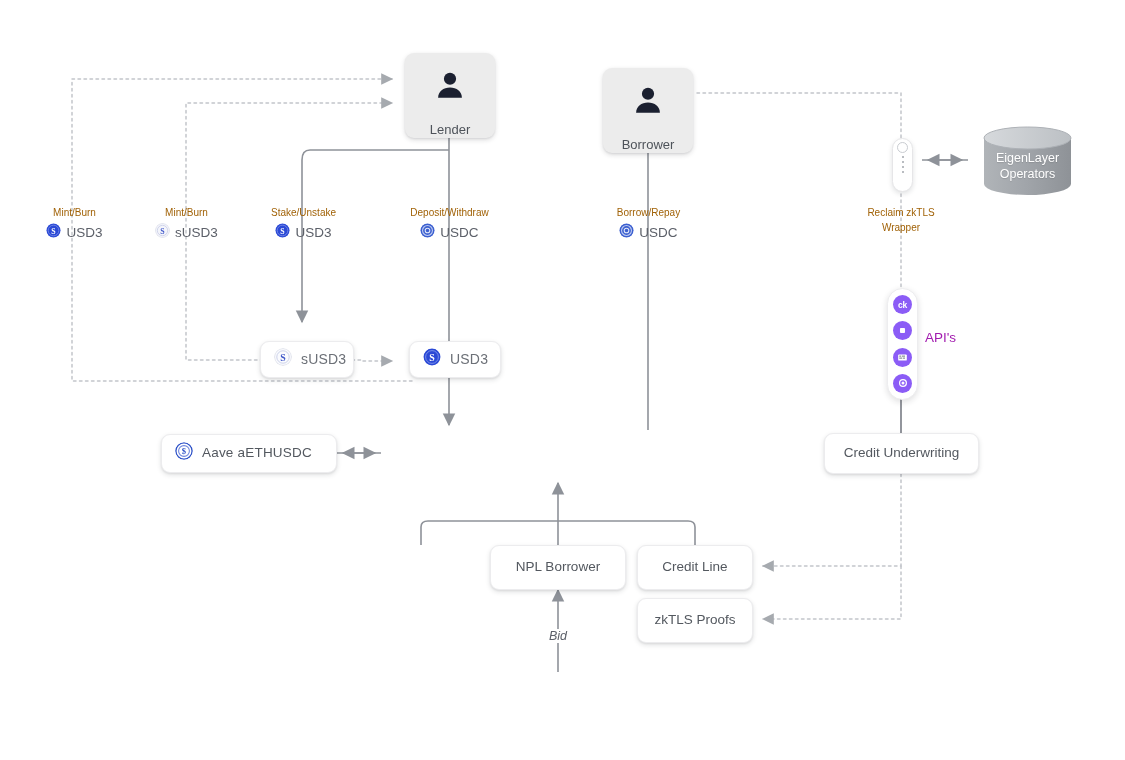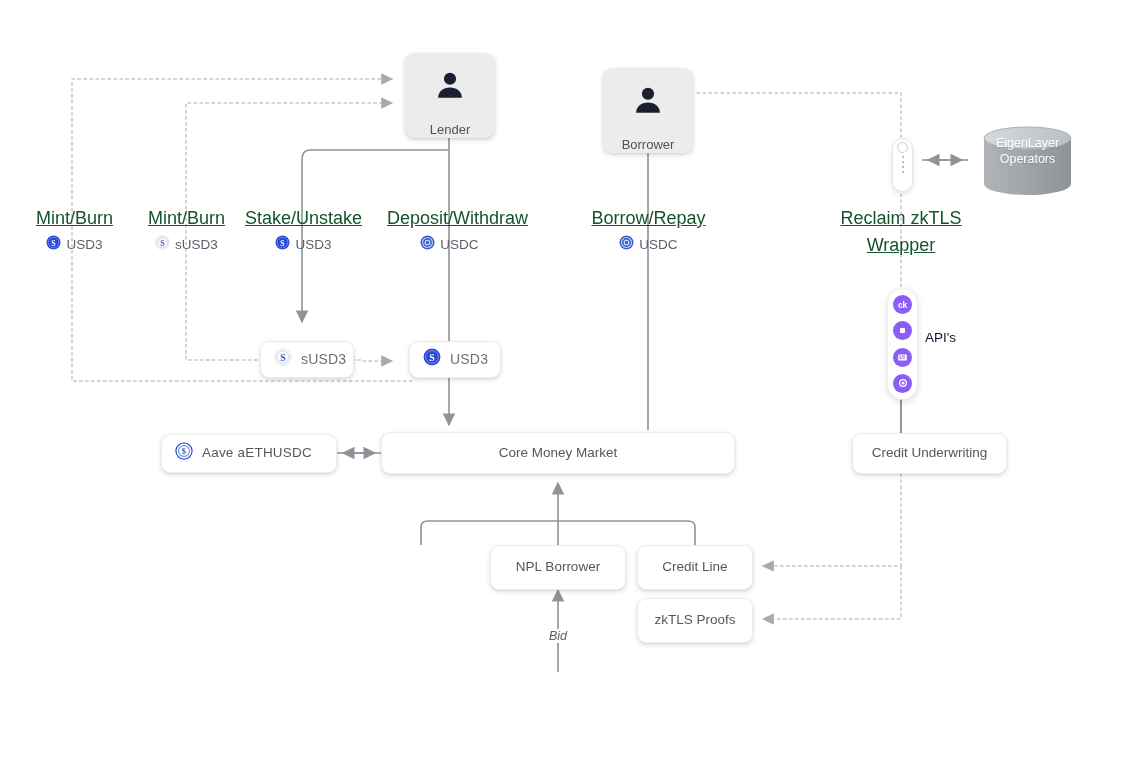--- a/index.html
+++ b/index.html
@@ -44,21 +44,21 @@
   .person{width:34px;height:34px;display:block;}
 
   .pill-token{gap:9px;justify-content:flex-start;padding-left:13px;font-size:14px;color:#6c7077;}
   .pill-token .tname{letter-spacing:.2px;}
 
   
   .edgelabel{
     position:absolute;text-align:center;font-size:12.5px;color:#5b6views;
     color:#5c6069;line-height:1.55;white-space:nowrap;
   }
-  .edgelabel .l1{display:block;font-size:18px;color:#14532d;text-decoration:underline;}
+  .edgelabel .l1{display:block;font-size:10px;color:#a16207;}
   .edgelabel .l2{display:flex;align-items:center;justify-content:center;gap:5px;font-size:13.5px;color:#5c6069;margin-top:2px;}
   .edgelabel.two .l1{line-height:1.5;}
 
   .minilabel{position:absolute;font-size:12.5px;color:#5c6069;background:#fff;padding:0 4px;}
 
   
   .coin{display:inline-block;border-radius:50%;flex:0 0 auto;position:relative;}
 
   
   .capsule{
@@ -76,25 +76,25 @@
     display:flex;flex-direction:column;align-items:center;justify-content:space-between;
     padding:6px 0;
   }
   .apiicon{width:19px;height:19px;border-radius:50%;background:#8b5cf6;color:#fff;
     display:flex;align-items:center;justify-content:center;font-size:9px;font-weight:bold;}
 
   
   .cyl{position:absolute;}
   .cyl .txt{
     position:absolute;left:0;top:0;width:100%;height:100%;
-    display:flex;flex-direction:column;align-items:center;
+    display:flex;flex-direction:column;align-items:center;justify-content:center;
     color:#fff;font-size:12.5px;line-height:1.3;text-align:center;padding-top:10px;box-sizing:border-box;
     text-shadow:0 1px 1px rgba(0,0,0,.12);
   }
-  .apislabel{position:absolute;font-size:13.5px;color:#0f172a;}
+  .apislabel{position:absolute;font-size:13.5px;color:#a21caf;}
 </style>
 </head>
 <body>
 
 <div id="stage">
 
   <svg id="wires" viewBox="0 0 1125 760">
     <defs>
       <marker id="ah" markerWidth="9" markerHeight="9" refX="7.2" refY="4.5" orient="auto">
         <path d="M0,0.6 L8,4.5 L0,8.4 Z" fill="#8e9299"></path>
@@ -319,25 +319,22 @@
     <span>
       <svg class="coin" width="18" height="18" viewBox="0 0 20 20">
         <circle cx="10" cy="10" r="9" fill="#ffffff" stroke="#2f53c8" stroke-width="1.5"></circle>
         <circle cx="10" cy="10" r="6" fill="none" stroke="#6f86dd" stroke-width="1.2"></circle>
         <text x="10" y="13.8" text-anchor="middle" font-size="9.5" font-family="Liberation Serif, serif" font-weight="bold" fill="#2f53c8">$</text>
       </svg>
     </span>
     <span class="tname" style="font-size:13.5px;color:#53585f;">Aave aETHUSDC</span>
   </div>
 
-  <div class="node card" style="left:381px;top:432px;width:354px;height:42px;">
-    <span>Core Money Market</span>
-  </div>
-
-  <div class="node card" style="left:852px;top:433px;width:155px;height:41px;">
+
+  <div class="node card" style="left:824px;top:433px;width:155px;height:41px;">
     <span>Credit Underwriting</span>
   </div>
 
 
   <div class="node card" style="left:490px;top:545px;width:136px;height:45px;">
     <span>NPL Borrower</span>
   </div>
 
   <div class="node card" style="left:637px;top:545px;width:116px;height:45px;">
     <span>Credit Line</span>

